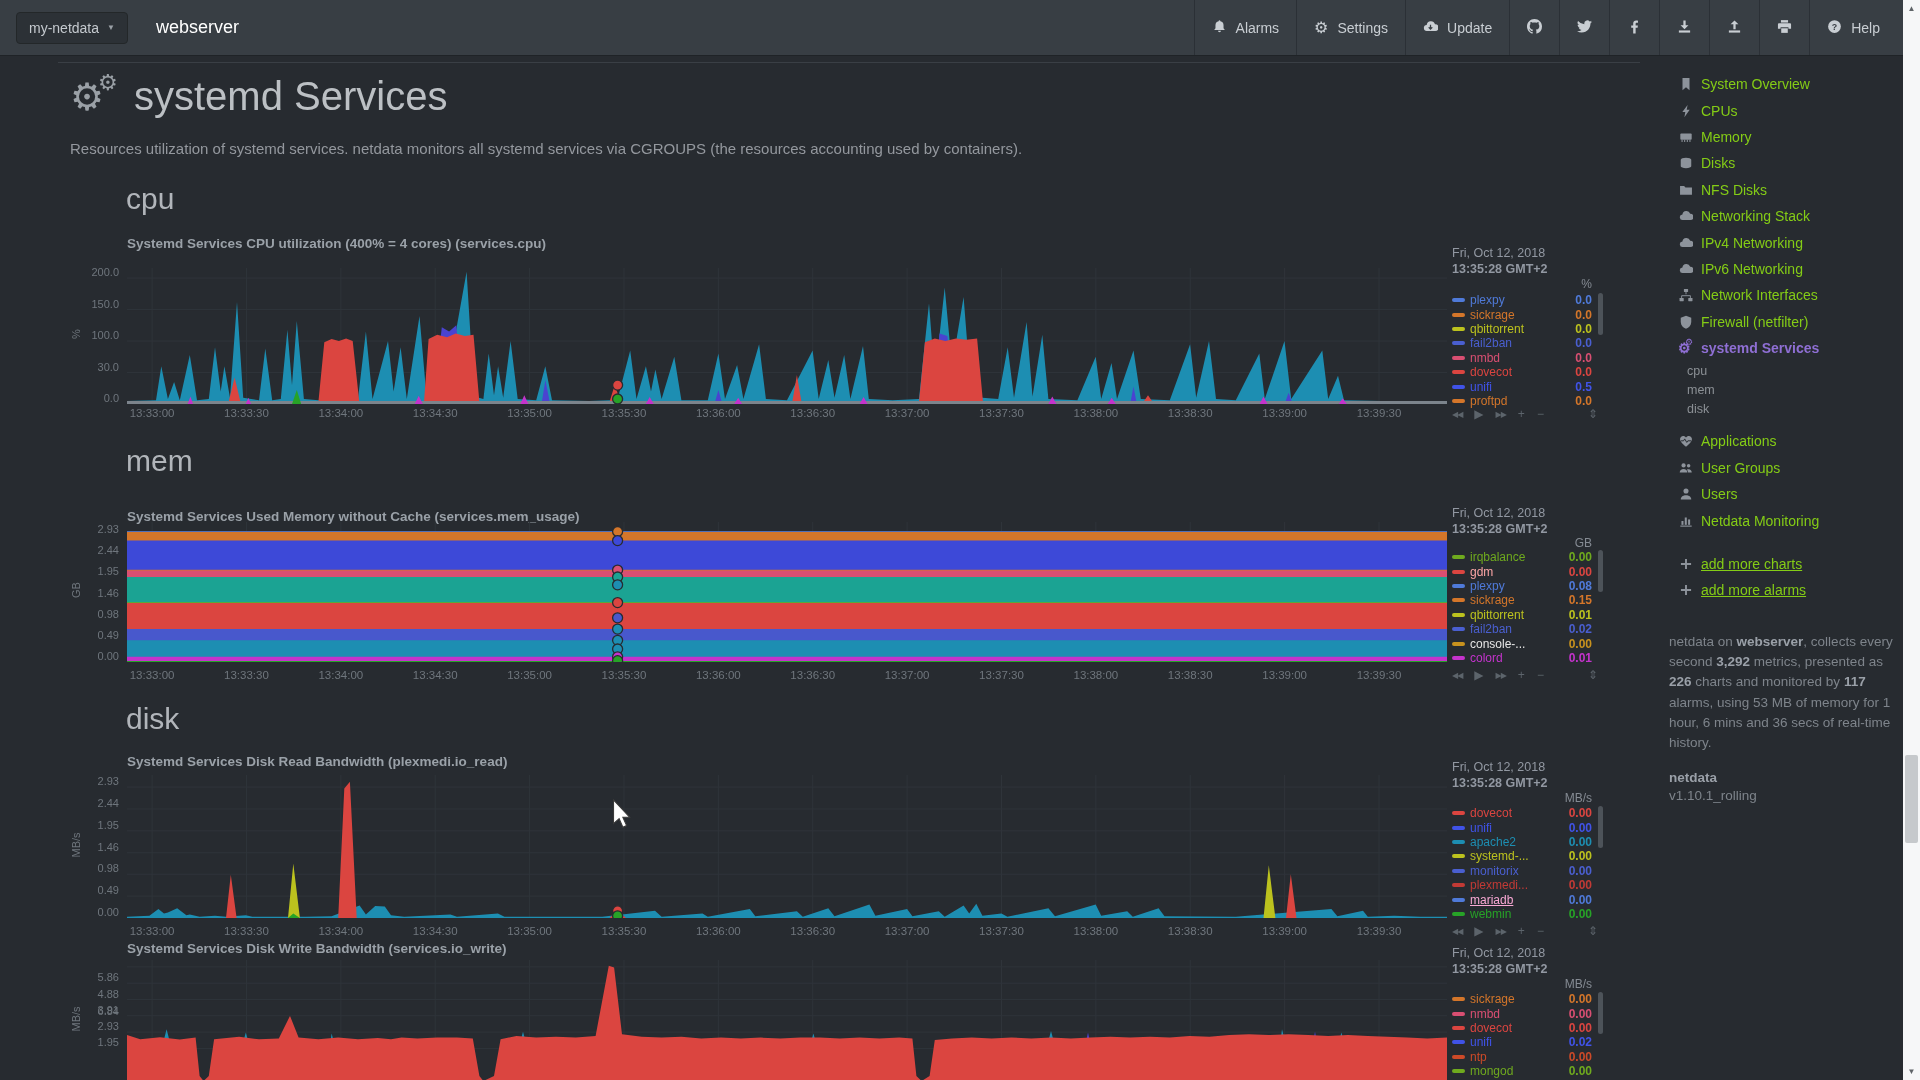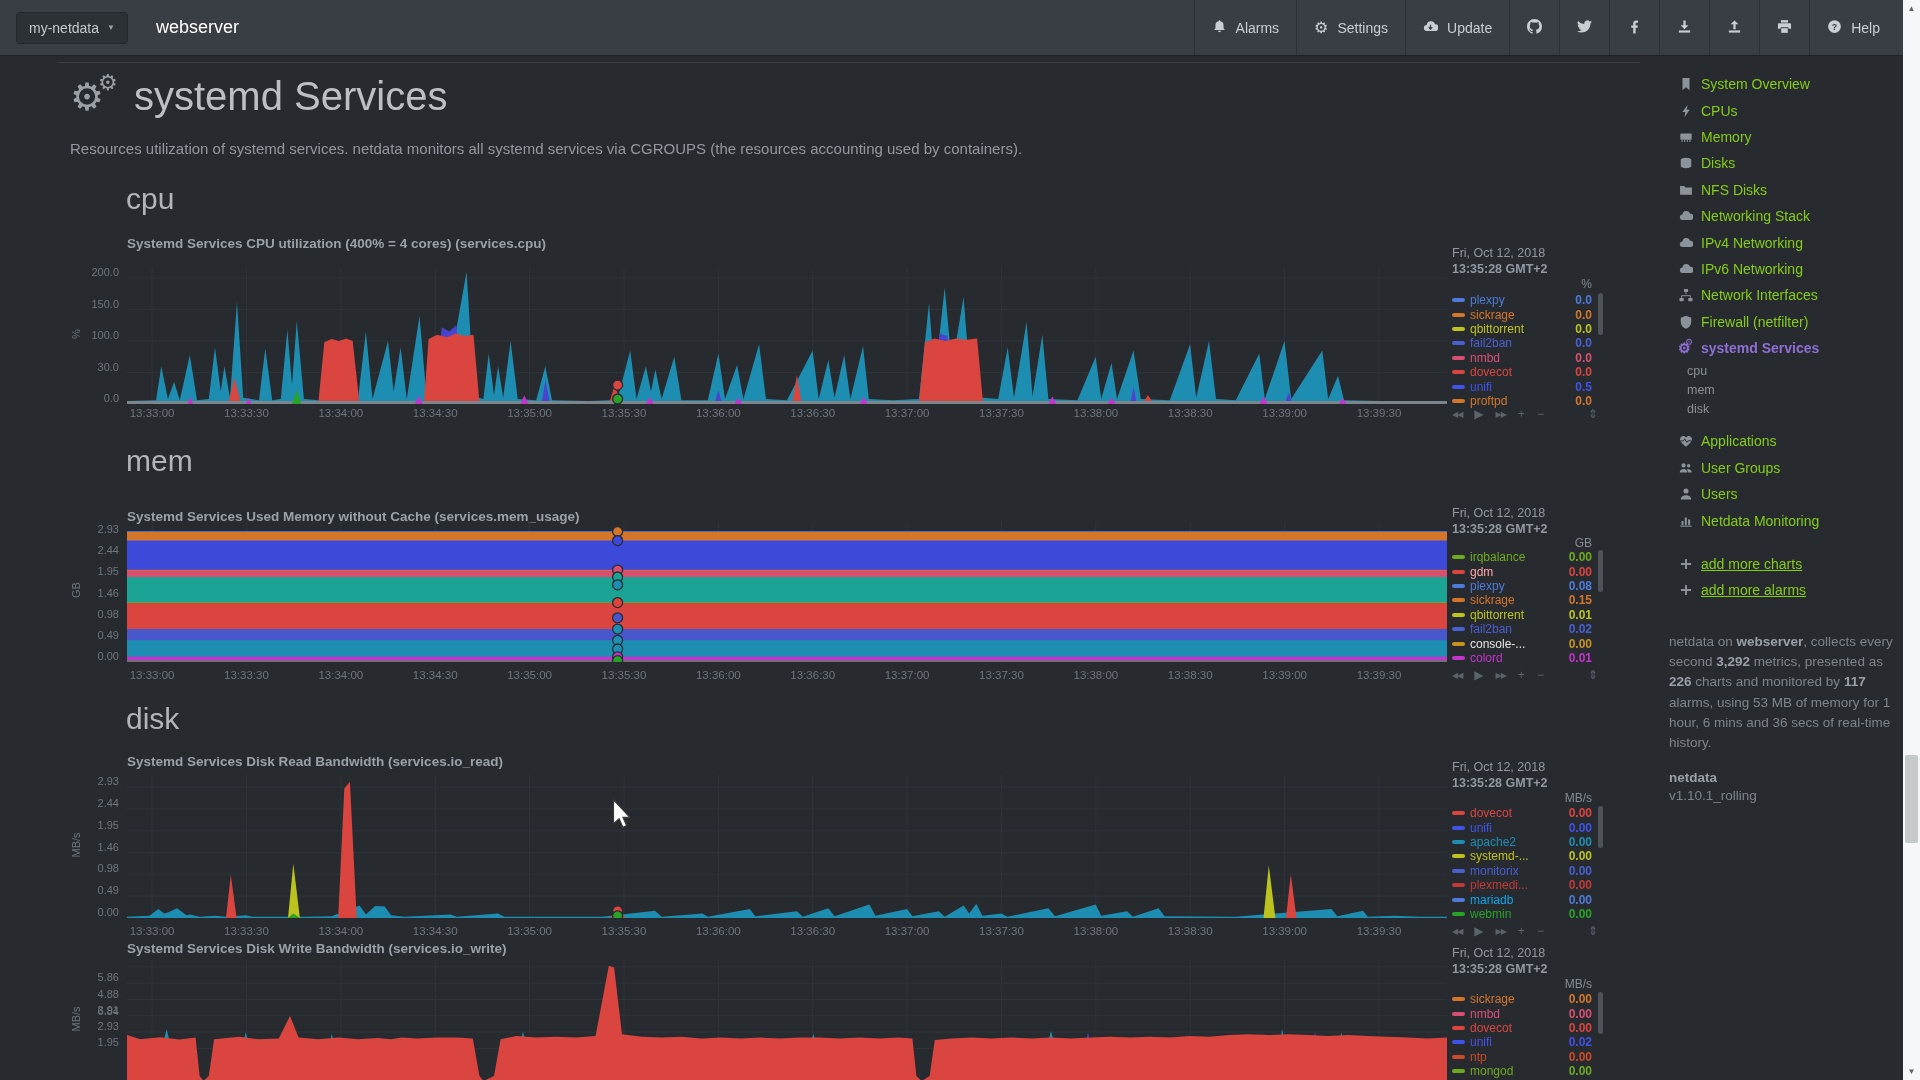--- a/index.html
+++ b/index.html
@@ -376,21 +376,21 @@
     </div>
     <div class="lg-scroll" style="top: 550px; height: 42px;"></div>
     <div class="lg-tools" style="top: 667px;">
       <span class="dbl">◀◀</span>
       <span>▶</span>
       <span class="dbl">▶▶</span>
       <span>+</span>
       <span>−</span>
       <span class="last">⇕</span>
     </div>
-    <div class="chart-title" style="top: 754px;">Systemd Services Disk Read Bandwidth (services.io_read)</div>
+    <div class="chart-title" style="top: 754px;">Systemd Services Disk Read Bandwidth (plexmedi.io_read)</div>
     <div class="yunit" style="top: 838.5px;">MB/s</div>
     <div class="ylabel" style="top: 906px;">0.00</div>
     <div class="ylabel" style="top: 884.103px;">0.49</div>
     <div class="ylabel" style="top: 862.206px;">0.98</div>
     <div class="ylabel" style="top: 840.756px;">1.46</div>
     <div class="ylabel" style="top: 818.859px;">1.95</div>
     <div class="ylabel" style="top: 796.962px;">2.44</div>
     <div class="ylabel" style="top: 775.066px;">2.93</div>
     <div class="xlab" style="top: 925px; left: 152.08px;">13:33:00</div>
     <div class="xlab" style="top: 925px; left: 246.46px;">13:33:30</div>
@@ -463,21 +463,21 @@
       <span class="lg-name" style="color: rgb(74, 95, 208);">monitorix</span>
       <span class="lg-val" style="color: rgb(74, 95, 208);">0.00</span>
     </div>
     <div class="lg-item" style="top: 878px;">
       <span class="lg-sw" style="background: rgb(194, 58, 53);"></span>
       <span class="lg-name" style="color: rgb(194, 58, 53);">plexmedi...</span>
       <span class="lg-val" style="color: rgb(194, 58, 53);">0.00</span>
     </div>
     <div class="lg-item" style="top: 892.4px;">
       <span class="lg-sw" style="background: rgb(79, 122, 217);"></span>
-      <span class="lg-name" style="color: #0ea5e9;">mariadb</span>
+      <span class="lg-name" style="color: #f9a8d4; text-decoration: underline;">mariadb</span>
       <span class="lg-val" style="color: rgb(79, 122, 217);">0.00</span>
     </div>
     <div class="lg-item" style="top: 906.8px;">
       <span class="lg-sw" style="background: rgb(39, 163, 39);"></span>
       <span class="lg-name" style="color: rgb(39, 163, 39);">webmin</span>
       <span class="lg-val" style="color: rgb(39, 163, 39);">0.00</span>
     </div>
     <div class="lg-scroll" style="top: 806px; height: 42px;"></div>
     <div class="lg-tools" style="top: 923px;">
       <span class="dbl">◀◀</span>

